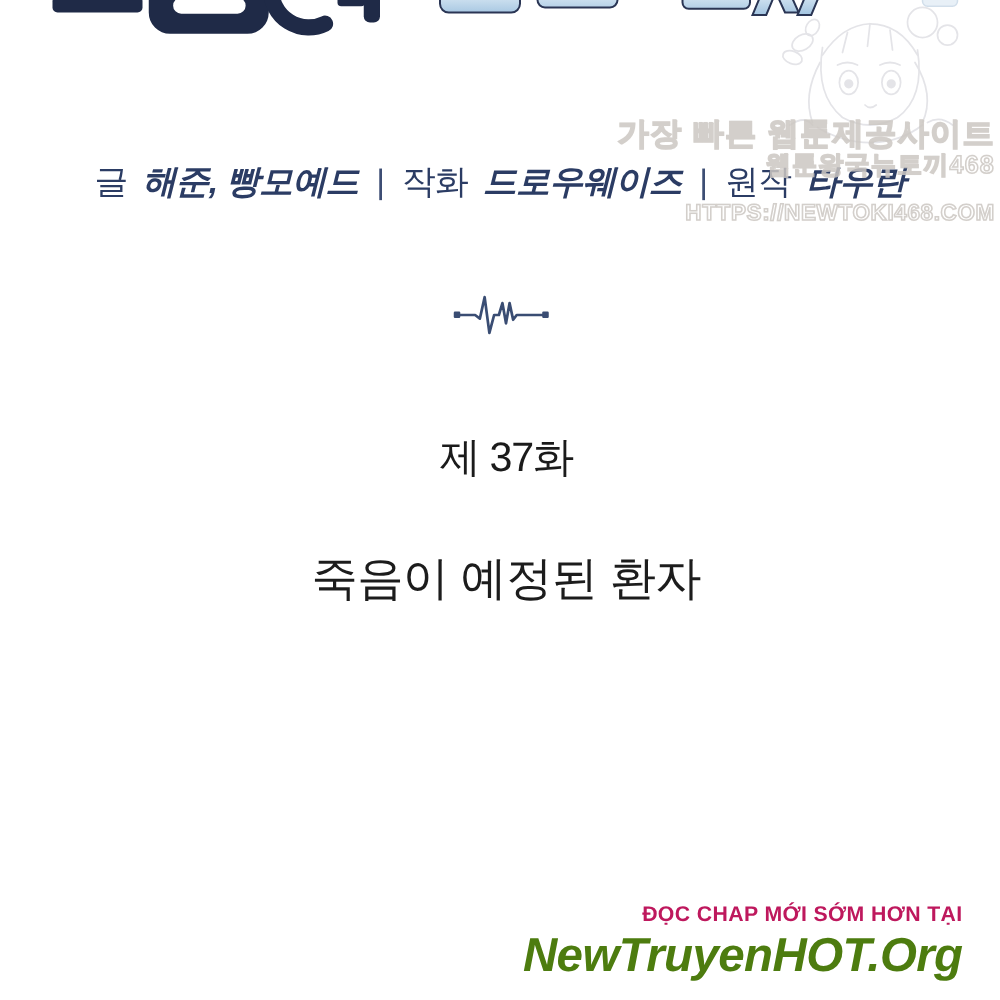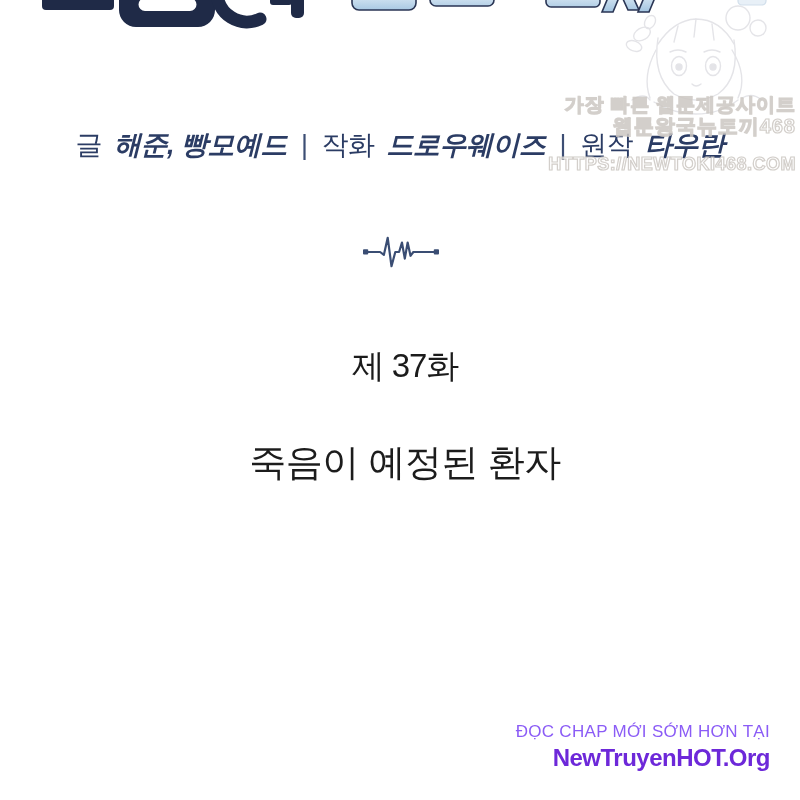--- a/index.html
+++ b/index.html
@@ -28,21 +28,21 @@
   .credits .sep{font-weight:300;color:#3d4e74;margin:0 7px;}
 
   
   .wm{
     position:absolute;right:4px;top:95px;text-align:right;
     font-weight:700;color:#ffffff;
     -webkit-text-stroke:1.2px #ccc7c2;
     text-shadow:0 0 1px #d2cdc8;
     opacity:.85;line-height:1;white-space:nowrap;
   }
-  .wm .wm1{font-size:19px;letter-spacing:1px;font-family:Liberation Serif, serif;}
+  .wm .wm1{font-size:25px;letter-spacing:1px;}
   .wm .wm2{font-size:20px;margin-top:2px;letter-spacing:1px;}
   .wm .wm3{font-size:18px;margin-top:19px;letter-spacing:.5px;}
 
   
   .ekg{position:absolute;left:362px;top:233px;width:78px;height:38px;}
 
   
   .chapter-no{
     position:absolute;left:0;top:344px;width:810px;text-align:center;
     font-size:33px;color:#1b1b1b;letter-spacing:-1px;
@@ -51,22 +51,22 @@
   .chapter-no .num{font-weight:400;}
 
   
   .chapter-title{
     position:absolute;left:0;top:438px;width:810px;text-align:center;
     font-size:37px;font-weight:400;color:#1c1c1c;letter-spacing:-0.5px;
   }
 
   
   .footer{position:absolute;right:30px;top:723px;text-align:right;line-height:1;}
-  .footer .promo{font-size:17px;font-weight:400;color:#8b5cf6;letter-spacing:.3px;}
-  .footer .site{font-size:24px;font-weight:700;color:#6d28d9;margin-top:6px;letter-spacing:-0.5px;}
+  .footer .promo{font-size:17px;font-weight:700;color:#be185d;letter-spacing:.3px;}
+  .footer .site{font-size:38px;font-weight:700;color:#4d7c0f;margin-top:6px;letter-spacing:-0.5px;font-style:italic;}
 </style>
 </head>
 <body>
 
 <div class="page">
 
   <div class="title-clip">
     <svg width="800" height="30" viewBox="0 0 800 30">
       <defs>
         <linearGradient id="lb" x1="0" y1="-12" x2="0" y2="14" gradientUnits="userSpaceOnUse">

